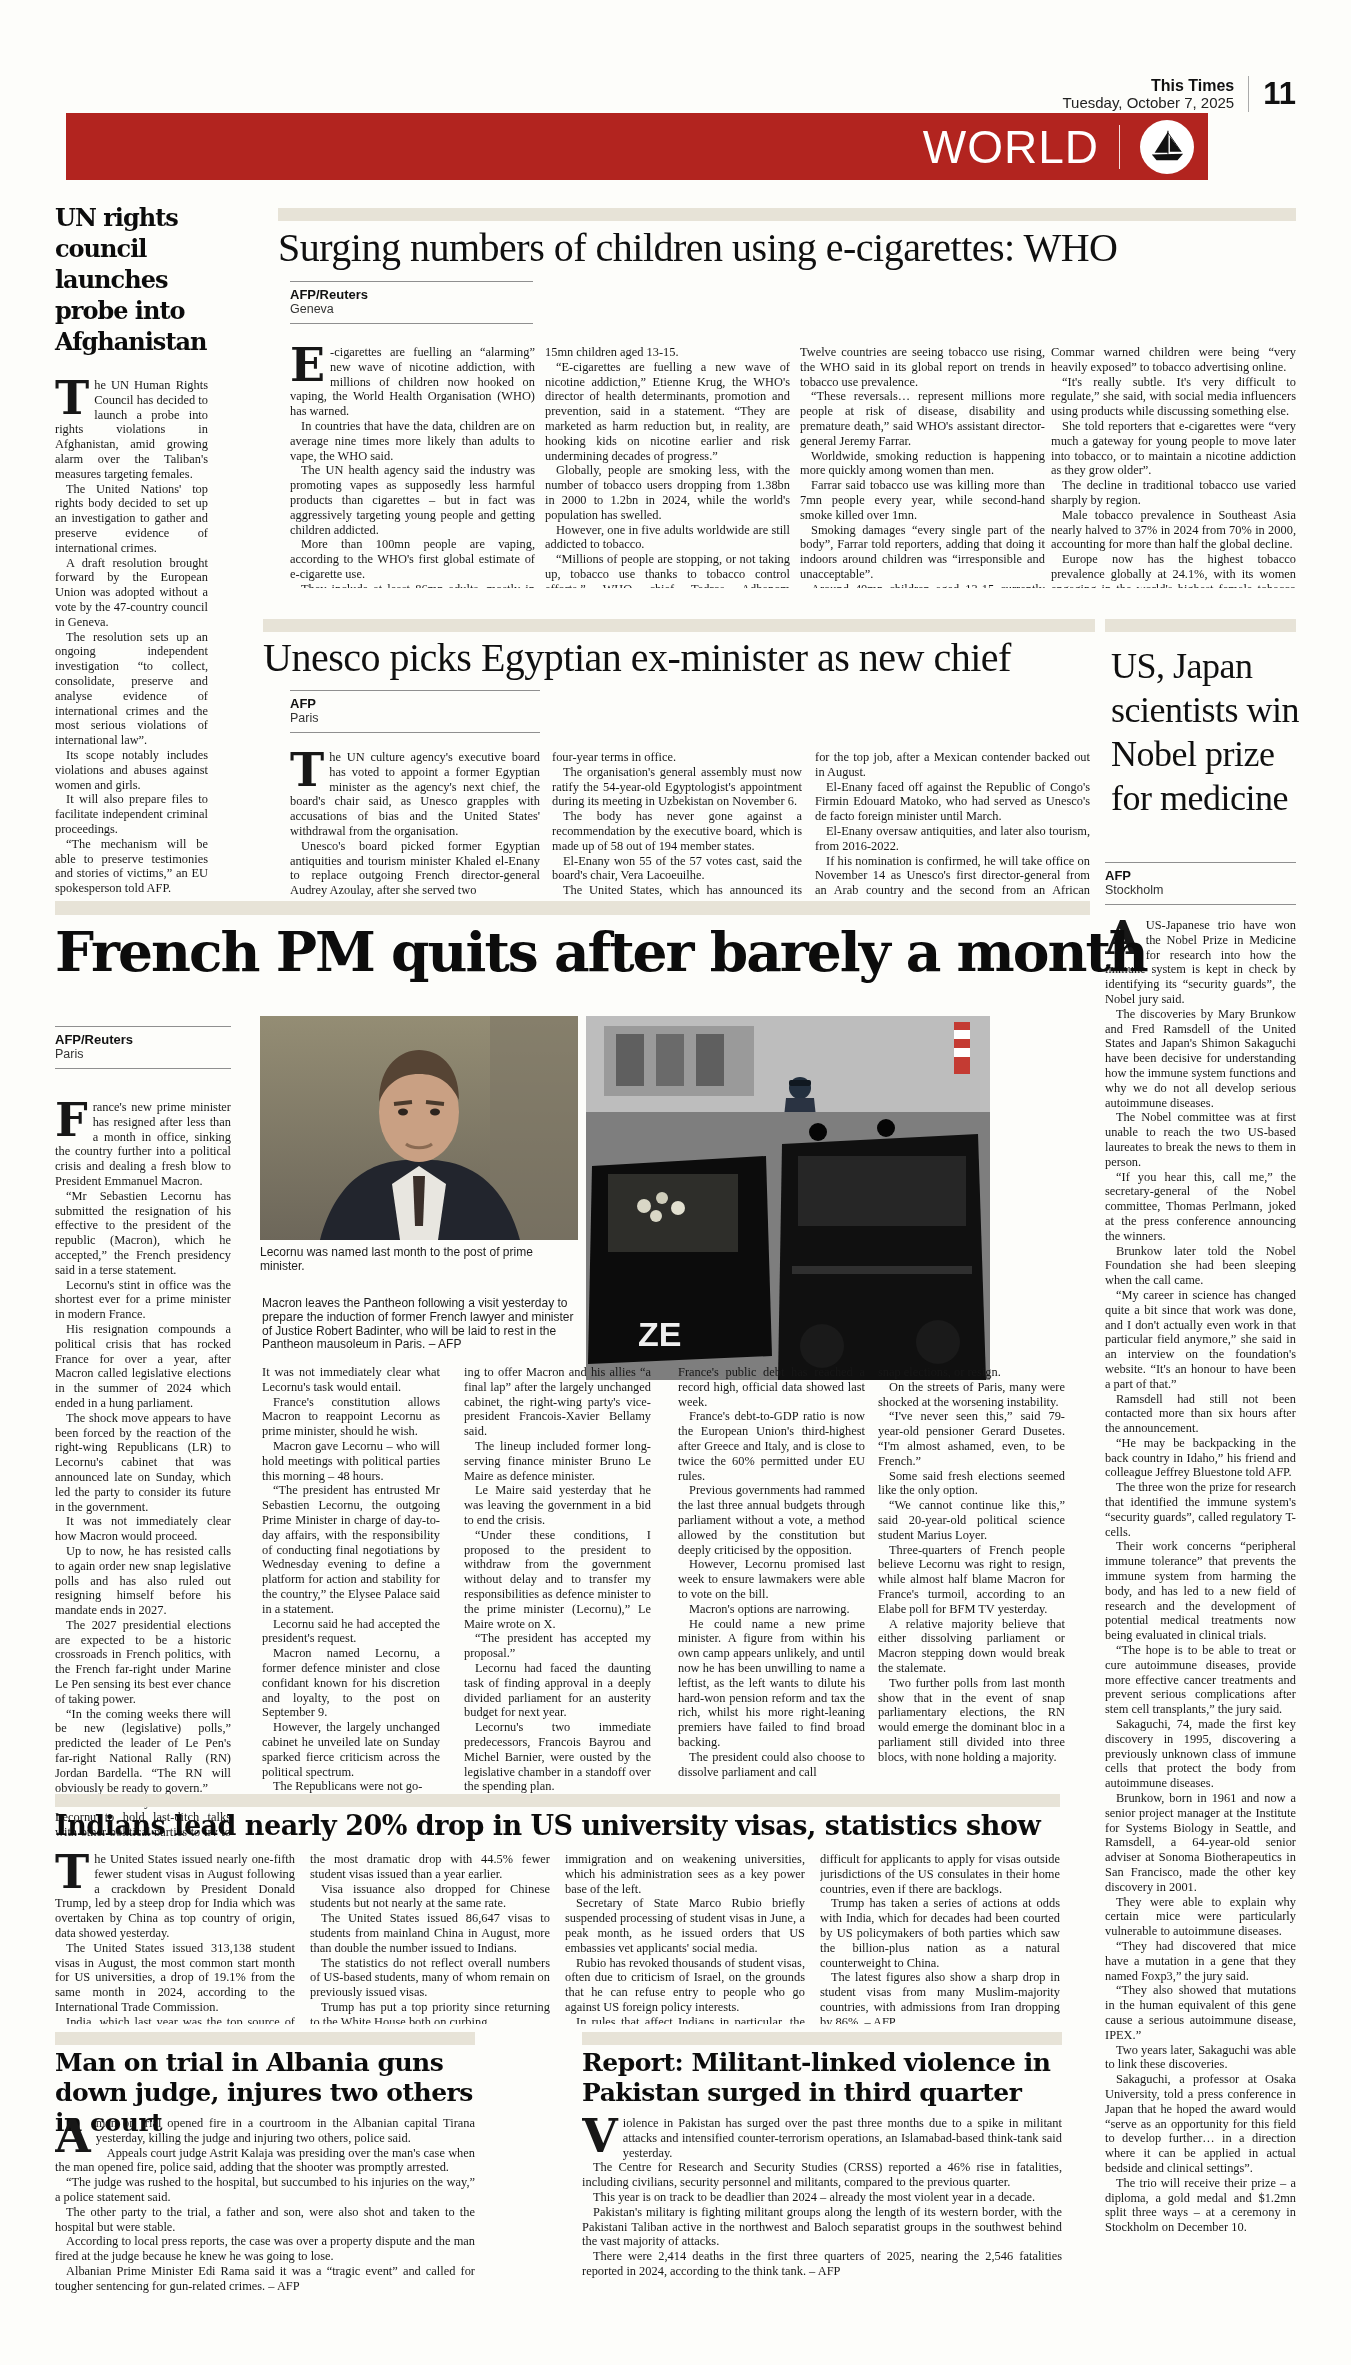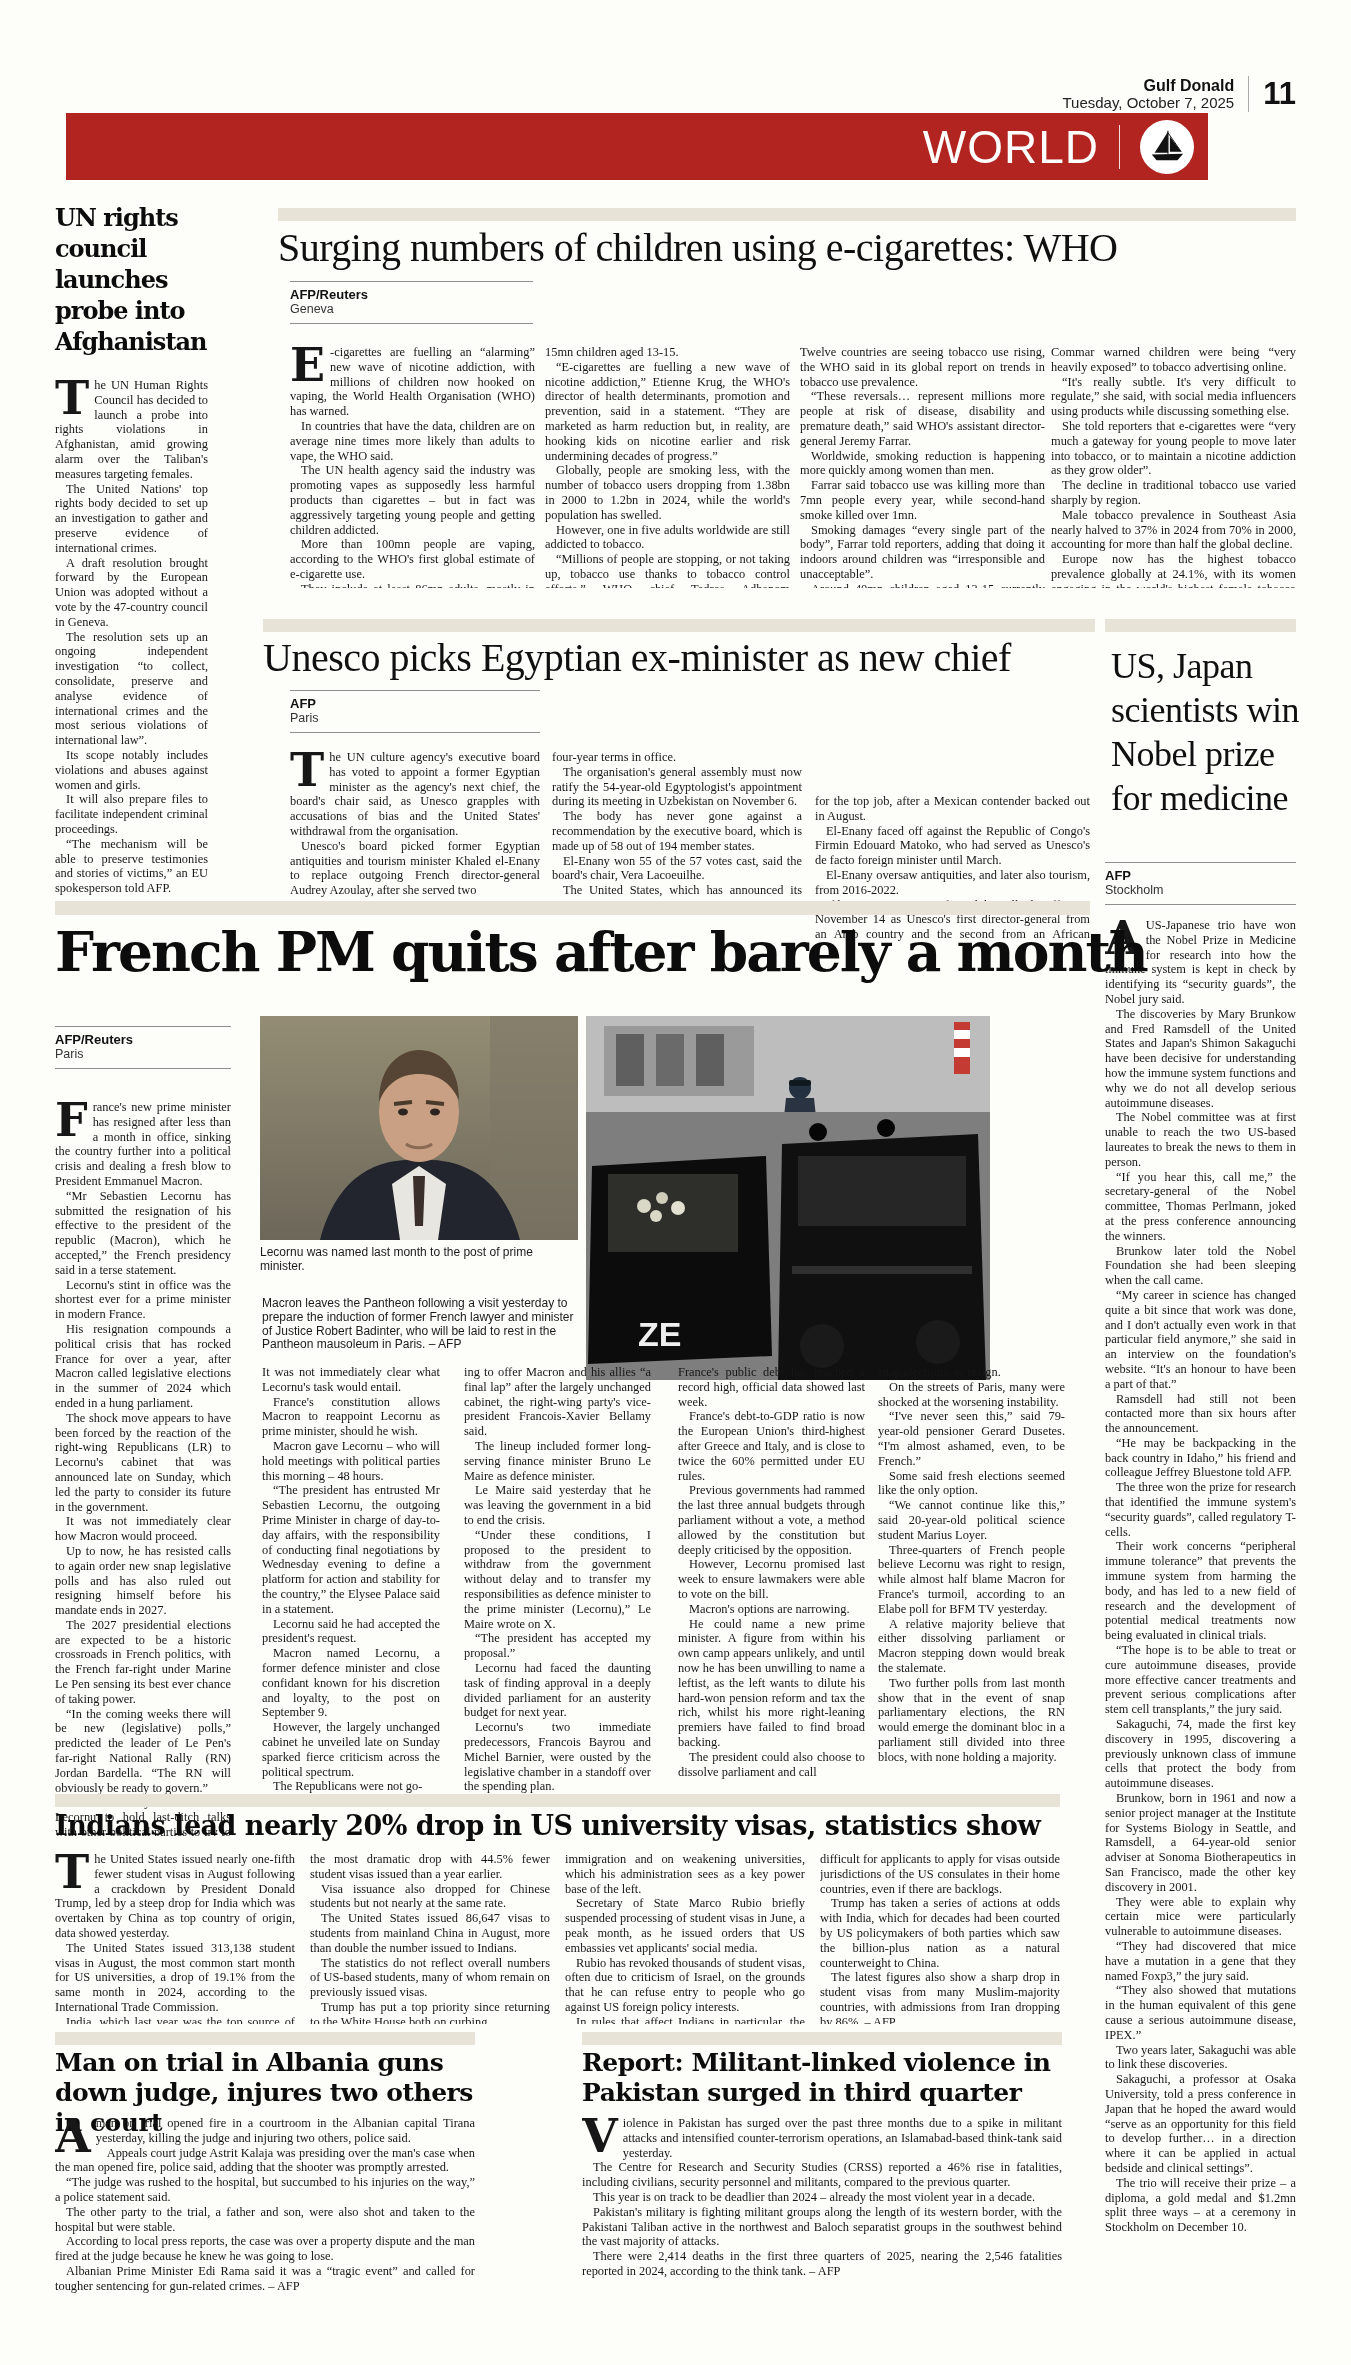--- a/index.html
+++ b/index.html
@@ -31,21 +31,21 @@
   .photo{position:absolute;overflow:hidden;background:#0f766e;}
   .photo svg{display:block;}
 </style>
 </head>
 <body>
 
 <div class="page">
 
   <div class="masthead">
     <div class="mast-text">
-      <div class="mast-paper">Gulf Donald</div>
+      <div class="mast-paper">This Times</div>
       <div class="mast-date">Tuesday, October 7, 2025</div>
     </div>
     <div class="mast-rule"></div>
     <div class="mast-page">11</div>
   </div>
 
   <div class="banner">
     <span class="banner-title">WORLD</span>
     <span class="banner-div"></span>
     <span class="banner-circle">
@@ -123,21 +123,21 @@
         <p>The UN culture agency's executive board has voted to appoint a former Egyptian minister as the agency's next chief, the board's chair said, as Unesco grapples with accusations of bias and the United States' withdrawal from the organisation.</p>
         <p>Unesco's board picked former Egyptian antiquities and tourism minister Khaled el-Enany to replace outgoing French director-general Audrey Azoulay, after she served two</p>
       </div>
     <div class="col" style="left:552px;top:750px;width:250px;height:148px;">
         <p>four-year terms in office.</p>
         <p>The organisation's general assembly must now ratify the 54-year-old Egyptologist's appointment during its meeting in Uzbekistan on November 6.</p>
         <p>The body has never gone against a recommendation by the executive board, which is made up of 58 out of 194 member states.</p>
         <p>El-Enany won 55 of the 57 votes cast, said the board's chair, Vera Lacoeuilhe.</p>
         <p>The United States, which has announced its withdrawal from the organisation, did not take part in the vote.</p>
       </div>
-    <div class="col" style="left:815px;top:750px;width:275px;height:148px;margin-top:44px;">
+    <div class="col" style="left:815px;top:750px;width:275px;height:148px;">
         <p>for the top job, after a Mexican contender backed out in August.</p>
         <p>El-Enany faced off against the Republic of Congo's Firmin Edouard Matoko, who had served as Unesco's de facto foreign minister until March.</p>
         <p>El-Enany oversaw antiquities, and later also tourism, from 2016-2022.</p>
         <p>If his nomination is confirmed, he will take office on November 14 as Unesco's first director-general from an Arab country and the second from an African nation, after Senegal's Amadou Mahtar Mbow, who served from 1974-1987.</p>
       </div>
   </div>
 
   <div>
     <div class="kicker" style="left:1105px;top:619px;width:191px;"></div>
     <h2 class="hl-serif" style="left:1105px;top:638px;width:191px;font-size:36px;line-height:44px;margin:6px;white-space:normal;">US, Japan scientists win Nobel prize for medicine</h2>

